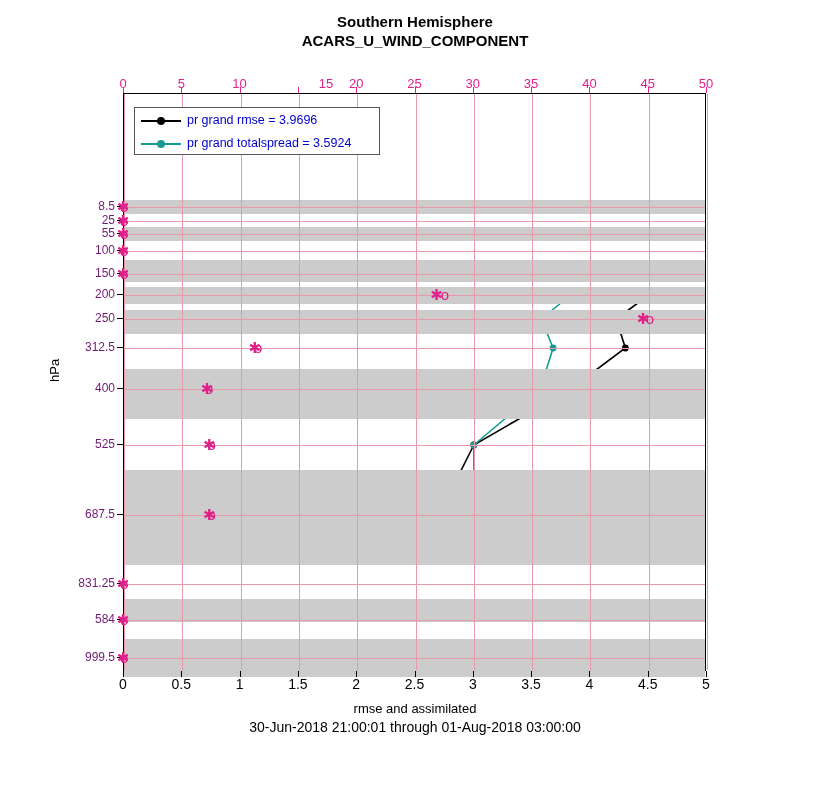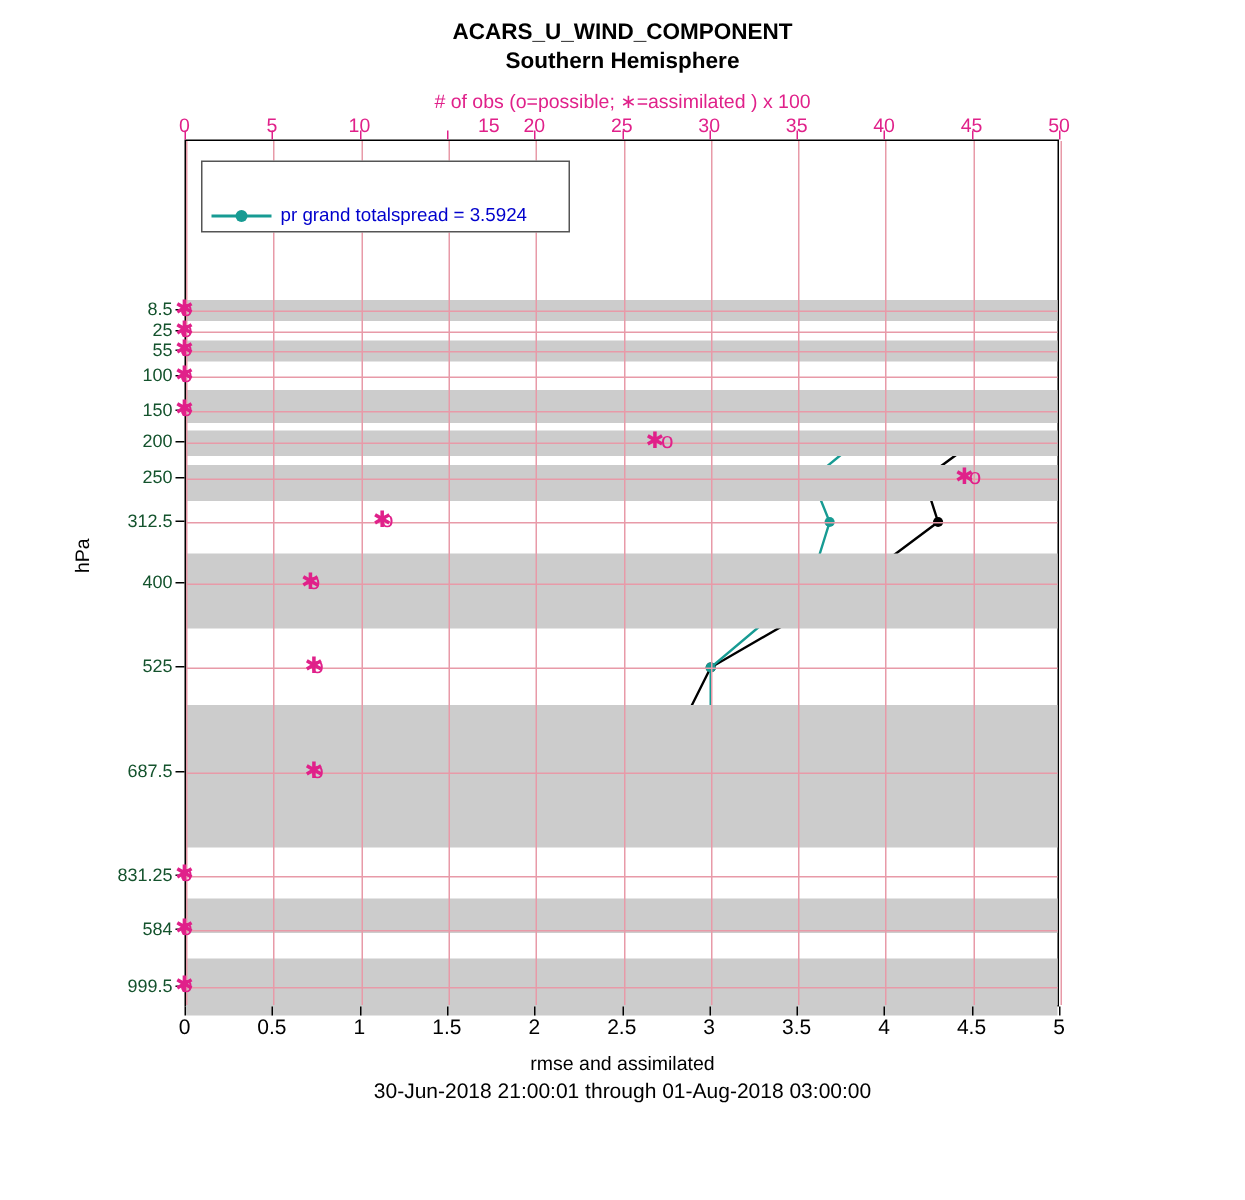--- a/index.html
+++ b/index.html
@@ -131,21 +131,21 @@
   .y-tick {
     position: absolute;
     width: 6px;
     height: 1px;
     background: #000;
     left: 117px;
   }
   .y-tick-label {
     position: absolute;
     font-size: 12px;
-    color: #14532d;
+    color: #701a75;
     text-align: right;
     right: 715px;
     transform: translateY(-50%);
     white-space: nowrap;
   }
   .ylabel {
     position: absolute;
     left: 47px;
     top: 382px;
     font-size: 13px;
@@ -209,25 +209,24 @@
     line-height: 1;
     white-space: nowrap;
   }
 </style>
 </head>
 <body>
 
 <div id="root">
 
   <div class="title-block">
+    <div class="title-line">Southern Hemisphere</div>
     <div class="title-line">ACARS_U_WIND_COMPONENT</div>
-    <div class="title-line">Southern Hemisphere</div>
   </div>
 
-  <div class="obs-axis-label"># of obs (o=possible; ∗=assimilated ) x 100</div>
 
   <div id="plot">
     <svg class="overlay" id="series-svg">
         <polyline points="524.7,201.0 492.1,225.0 501.4,254.0 446.6,295.0 349.8,351.0 314.8,421.0" fill="none" stroke="#000000" stroke-width="1.6"></polyline>
         <circle cx="524.7" cy="201" r="3.4" fill="#000000"></circle>
         <circle cx="492.05199999999996" cy="225" r="3.4" fill="#000000"></circle>
         <circle cx="501.38" cy="254" r="3.4" fill="#000000"></circle>
         <circle cx="446.57800000000003" cy="295" r="3.4" fill="#000000"></circle>
         <circle cx="349.8" cy="351" r="3.4" fill="#000000"></circle>
         <circle cx="314.82" cy="421" r="3.4" fill="#000000"></circle>
@@ -274,20 +273,25 @@
       <div class="hgrid" style="top: 526px;"></div>
       <div class="hgrid" style="top: 564px;"></div>
     </div>
 
   <div class="ylabel">hPa</div>
 
   <div class="xaxis-title">rmse and assimilated</div>
   <div class="date-range">30-Jun-2018 21:00:01 through 01-Aug-2018 03:00:00</div>
 
   <div id="legend">
+    <div class="legend-row" style="top:1px">
+      <div class="legend-line" style="background: rgb(0, 0, 0);"></div>
+      <div class="legend-dot" style="background: rgb(0, 0, 0);"></div>
+      <div class="legend-text">pr grand rmse = 3.9696</div>
+    </div>
     <div class="legend-row" style="top:24px">
       <div class="legend-line" style="background: rgb(23, 155, 147);"></div>
       <div class="legend-dot" style="background: rgb(23, 155, 147);"></div>
       <div class="legend-text">pr grand totalspread = 3.5924</div>
     </div>
   </div>
 
 <div class="top-tick" style="left: 123px;"></div>
     <div class="top-tick-label" style="left: 123px;">0</div>
     <div class="top-tick" style="left: 181px;"></div>

